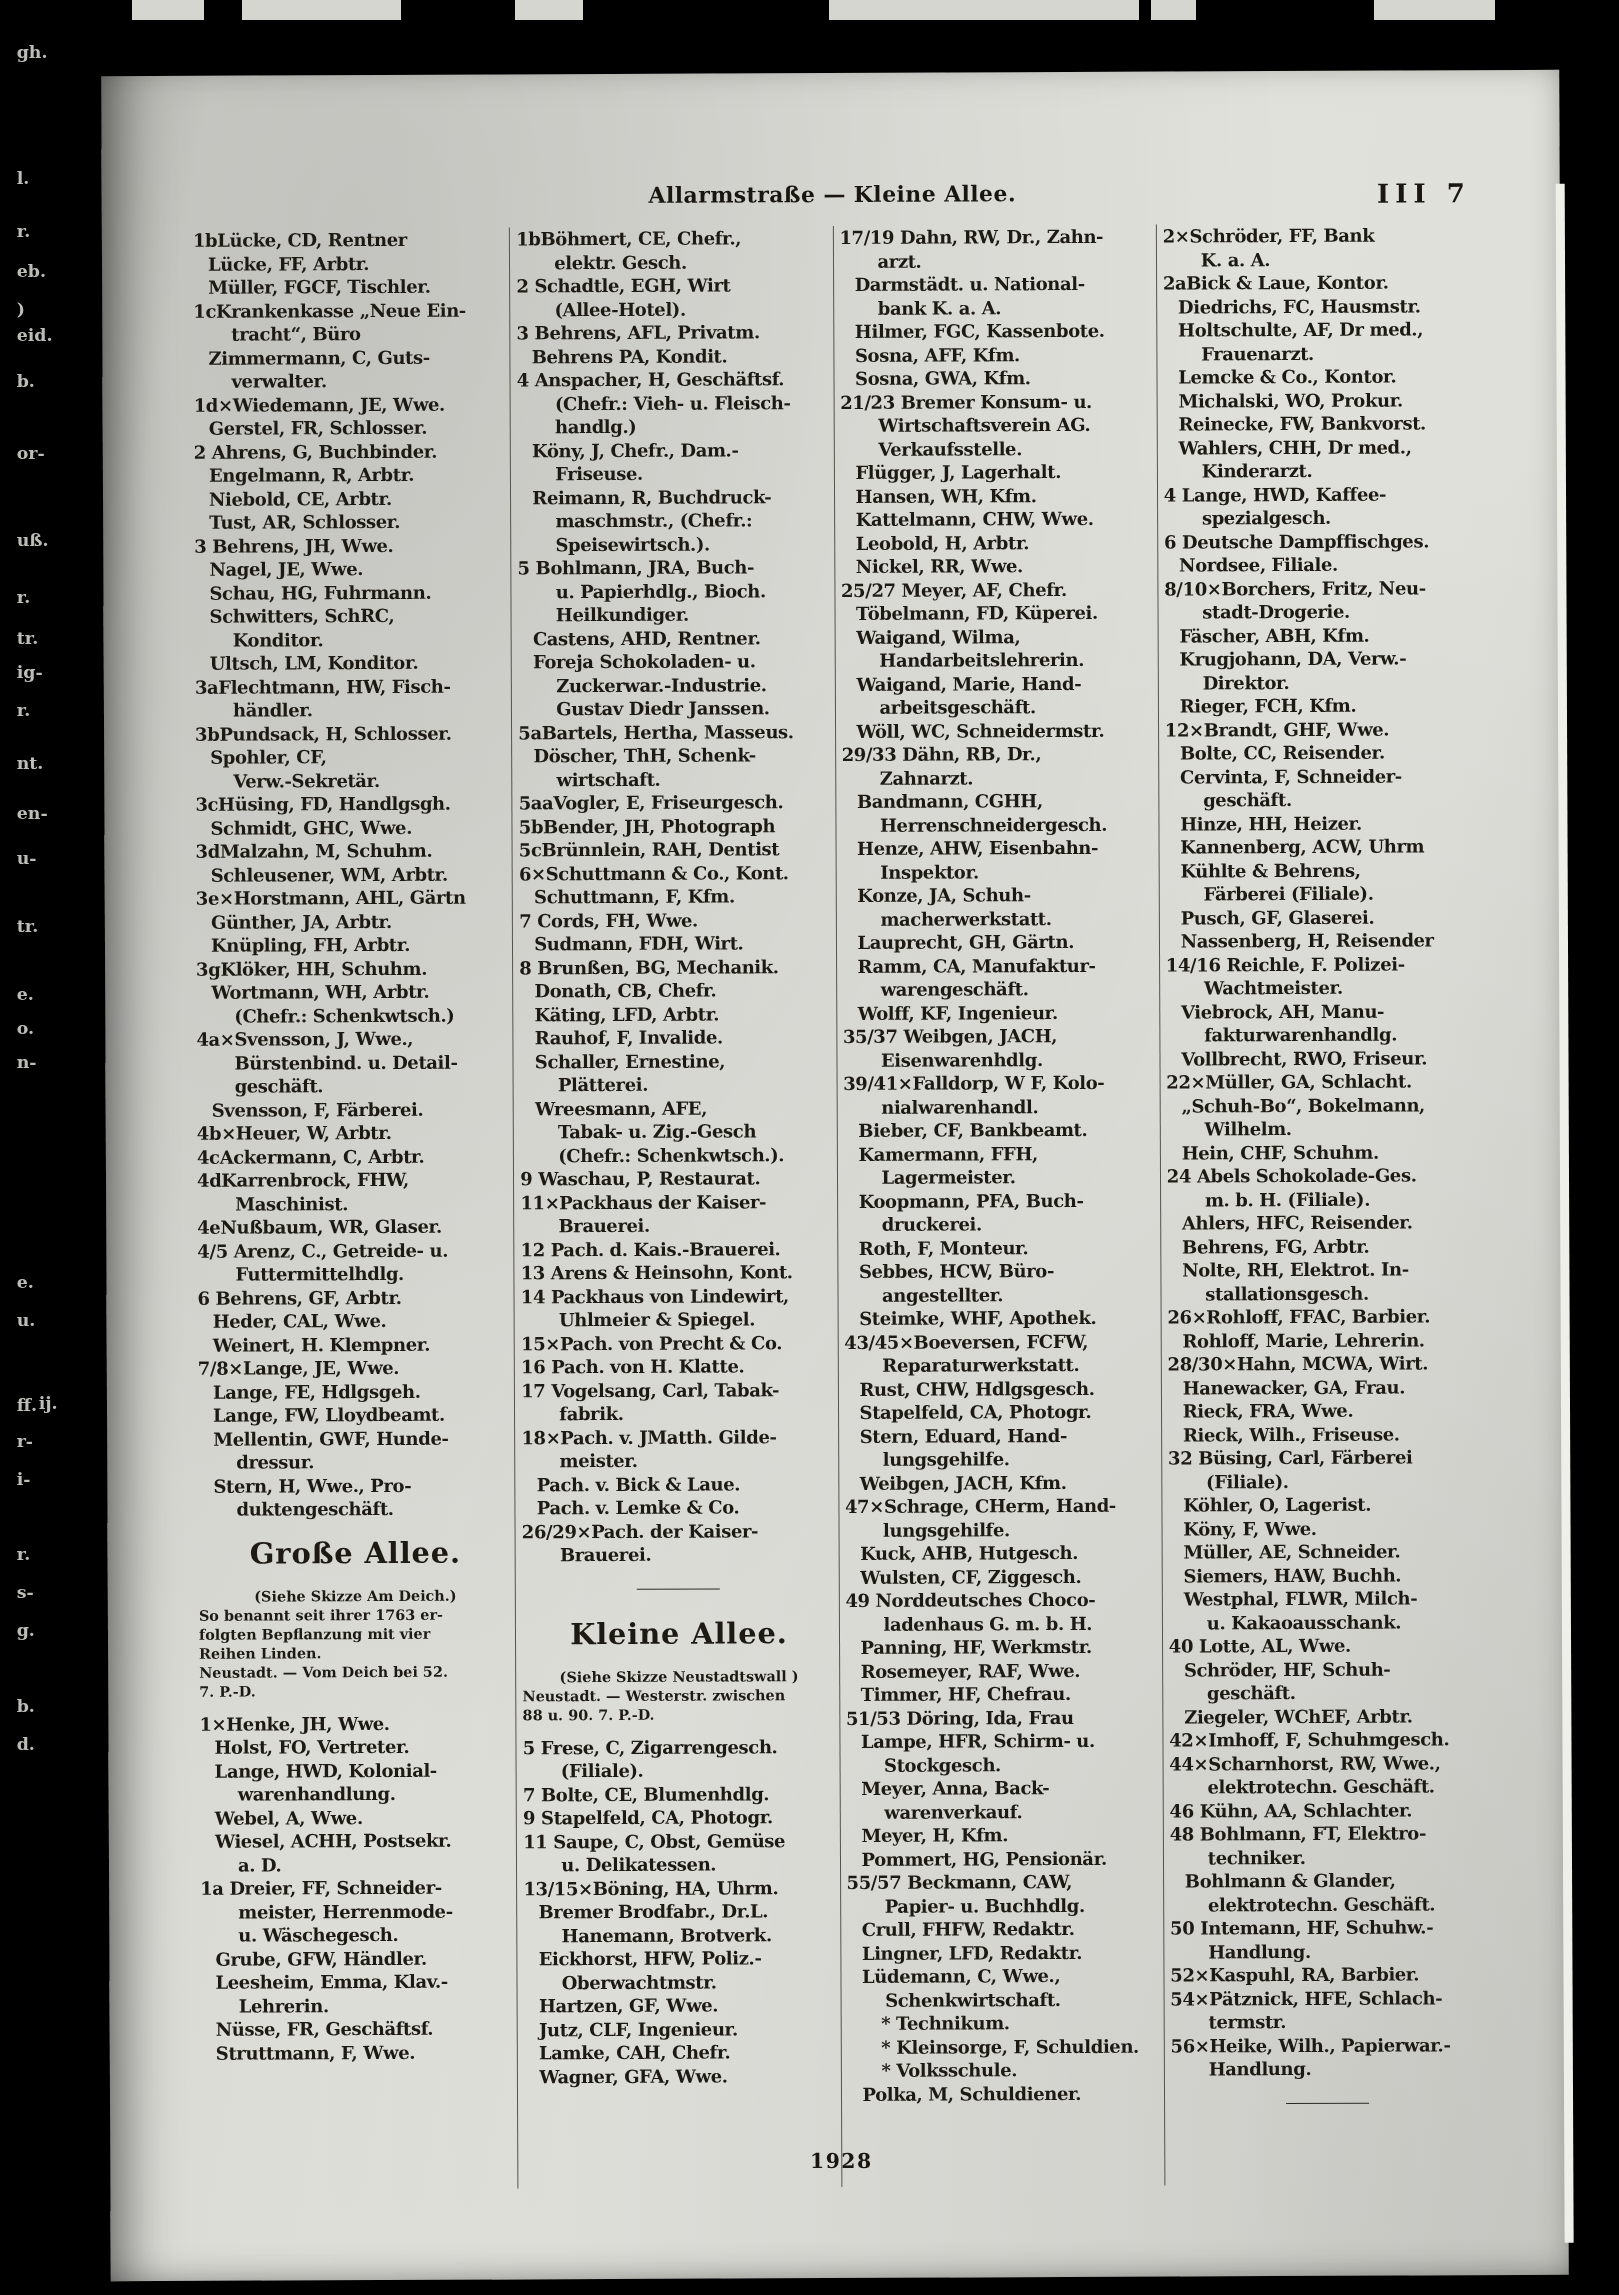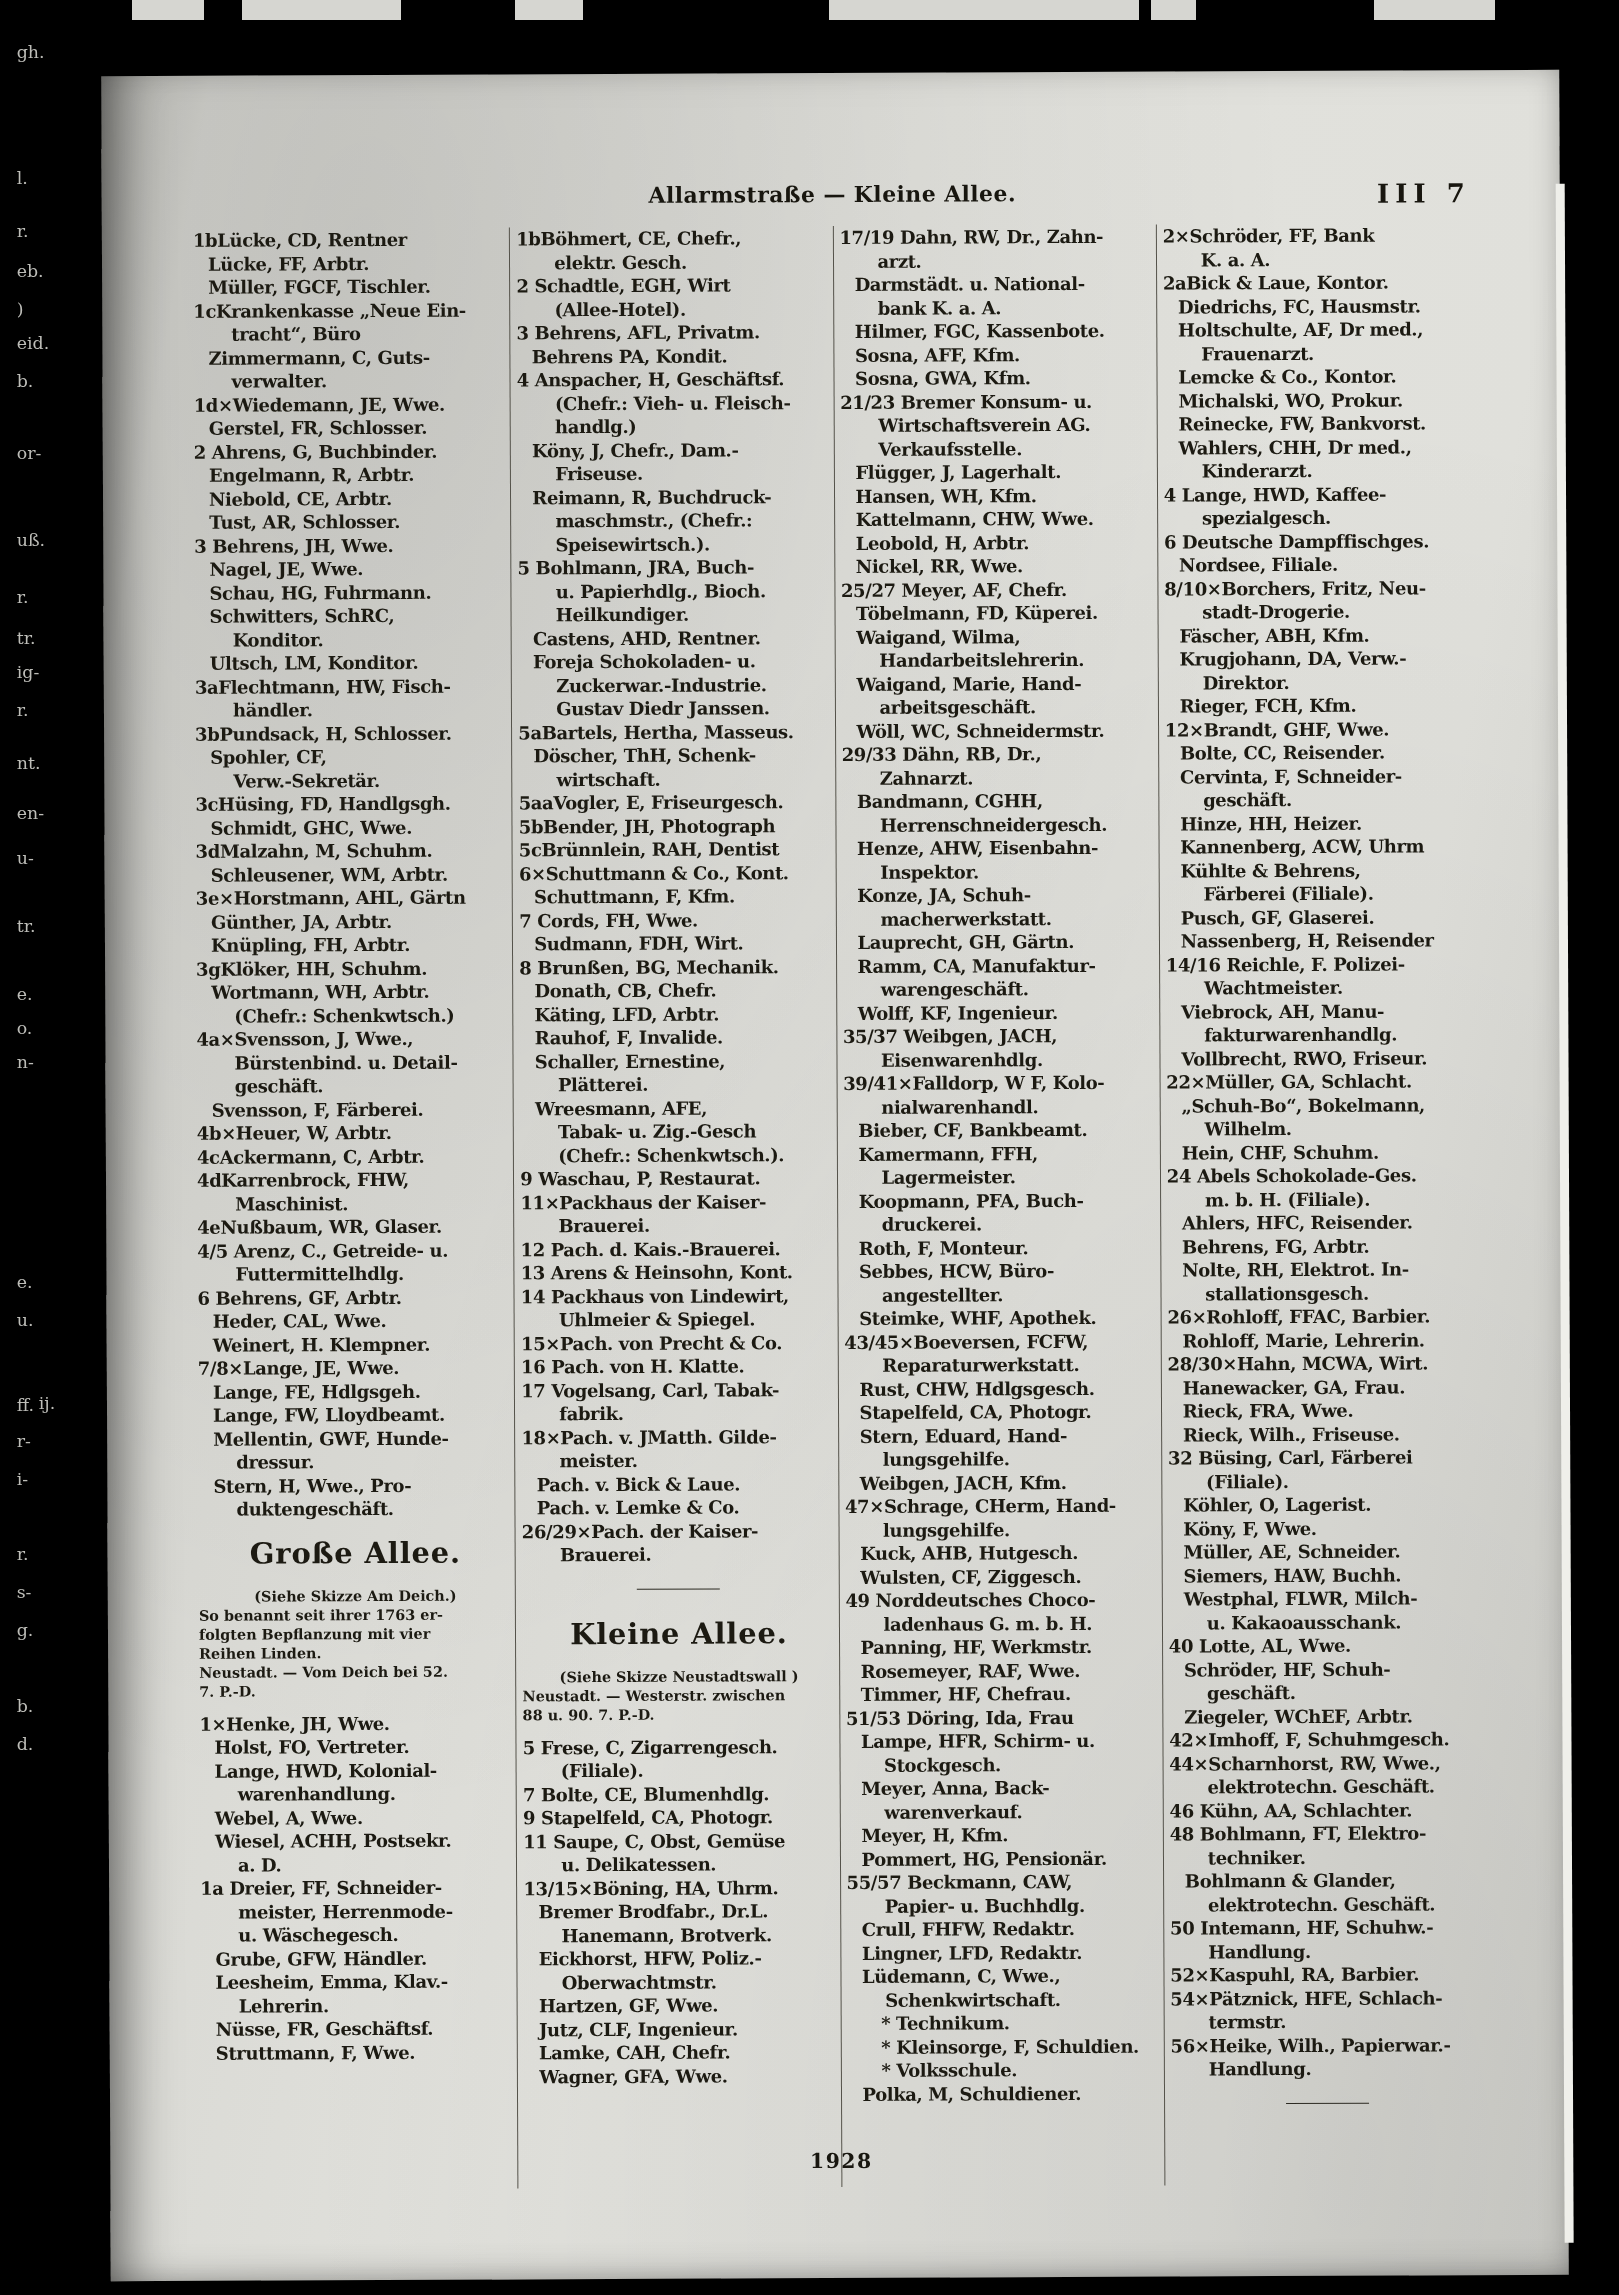--- a/index.html
+++ b/index.html
@@ -1,21 +1,21 @@
 <!DOCTYPE html>
 <html style="font-size:12px"><head>
 <meta charset="utf-8">
 <style>
   html,body{margin:0;padding:0;background:#000;}
   body{width:1619px;height:2295px;position:relative;overflow:hidden;
        font-family:"DejaVu Serif", serif;}
 
   
   .edge-frags{position:absolute;left:0;top:0;width:91px;height:2295px;z-index:3;}
-  .frag{position:absolute;left:16.7px;color:#bdbdb8;font-size:17.4px;font-weight:400;
+  .frag{position:absolute;left:16.7px;color:#bdbdb8;font-size:17.4px;font-weight:700;
         white-space:nowrap;}
 
   
   .top-strips{position:absolute;top:0;left:0;width:1619px;height:24px;z-index:2;}
   .tstrip{position:absolute;top:0;height:20.4px;background:#d6d6d1;}
 
   
   .paper{position:absolute;left:106px;top:73px;width:1458px;height:2205px;
          background:
            radial-gradient(ellipse at 18% 8%, rgba(0,0,0,0.10), transparent 55%),
@@ -68,21 +68,21 @@
     <div class="tstrip" style="left: 1151px; width: 45px;"></div>
     <div class="tstrip" style="left: 1374px; width: 121px;"></div>
   </div>
 
 <div class="edge-frags" id="edge-frags">
     <span class="frag" style="top: 42px;">gh.</span>
     <span class="frag" style="top: 168px;">l.</span>
     <span class="frag" style="top: 221px;">r.</span>
     <span class="frag" style="top: 261px;">eb.</span>
     <span class="frag" style="top: 299px;">)</span>
-    <span class="frag" style="top: 333px;">eid.</span>
+    <span class="frag" style="top: 325px;">eid.</span>
     <span class="frag" style="top: 371px;">b.</span>
     <span class="frag" style="top: 443px;">or-</span>
     <span class="frag" style="top: 530px;">uß.</span>
     <span class="frag" style="top: 587px;">r.</span>
     <span class="frag" style="top: 628px;">tr.</span>
     <span class="frag" style="top: 662px;">ig-</span>
     <span class="frag" style="top: 700px;">r.</span>
     <span class="frag" style="top: 753px;">nt.</span>
     <span class="frag" style="top: 803px;">en-</span>
     <span class="frag" style="top: 848px;">u-</span>

